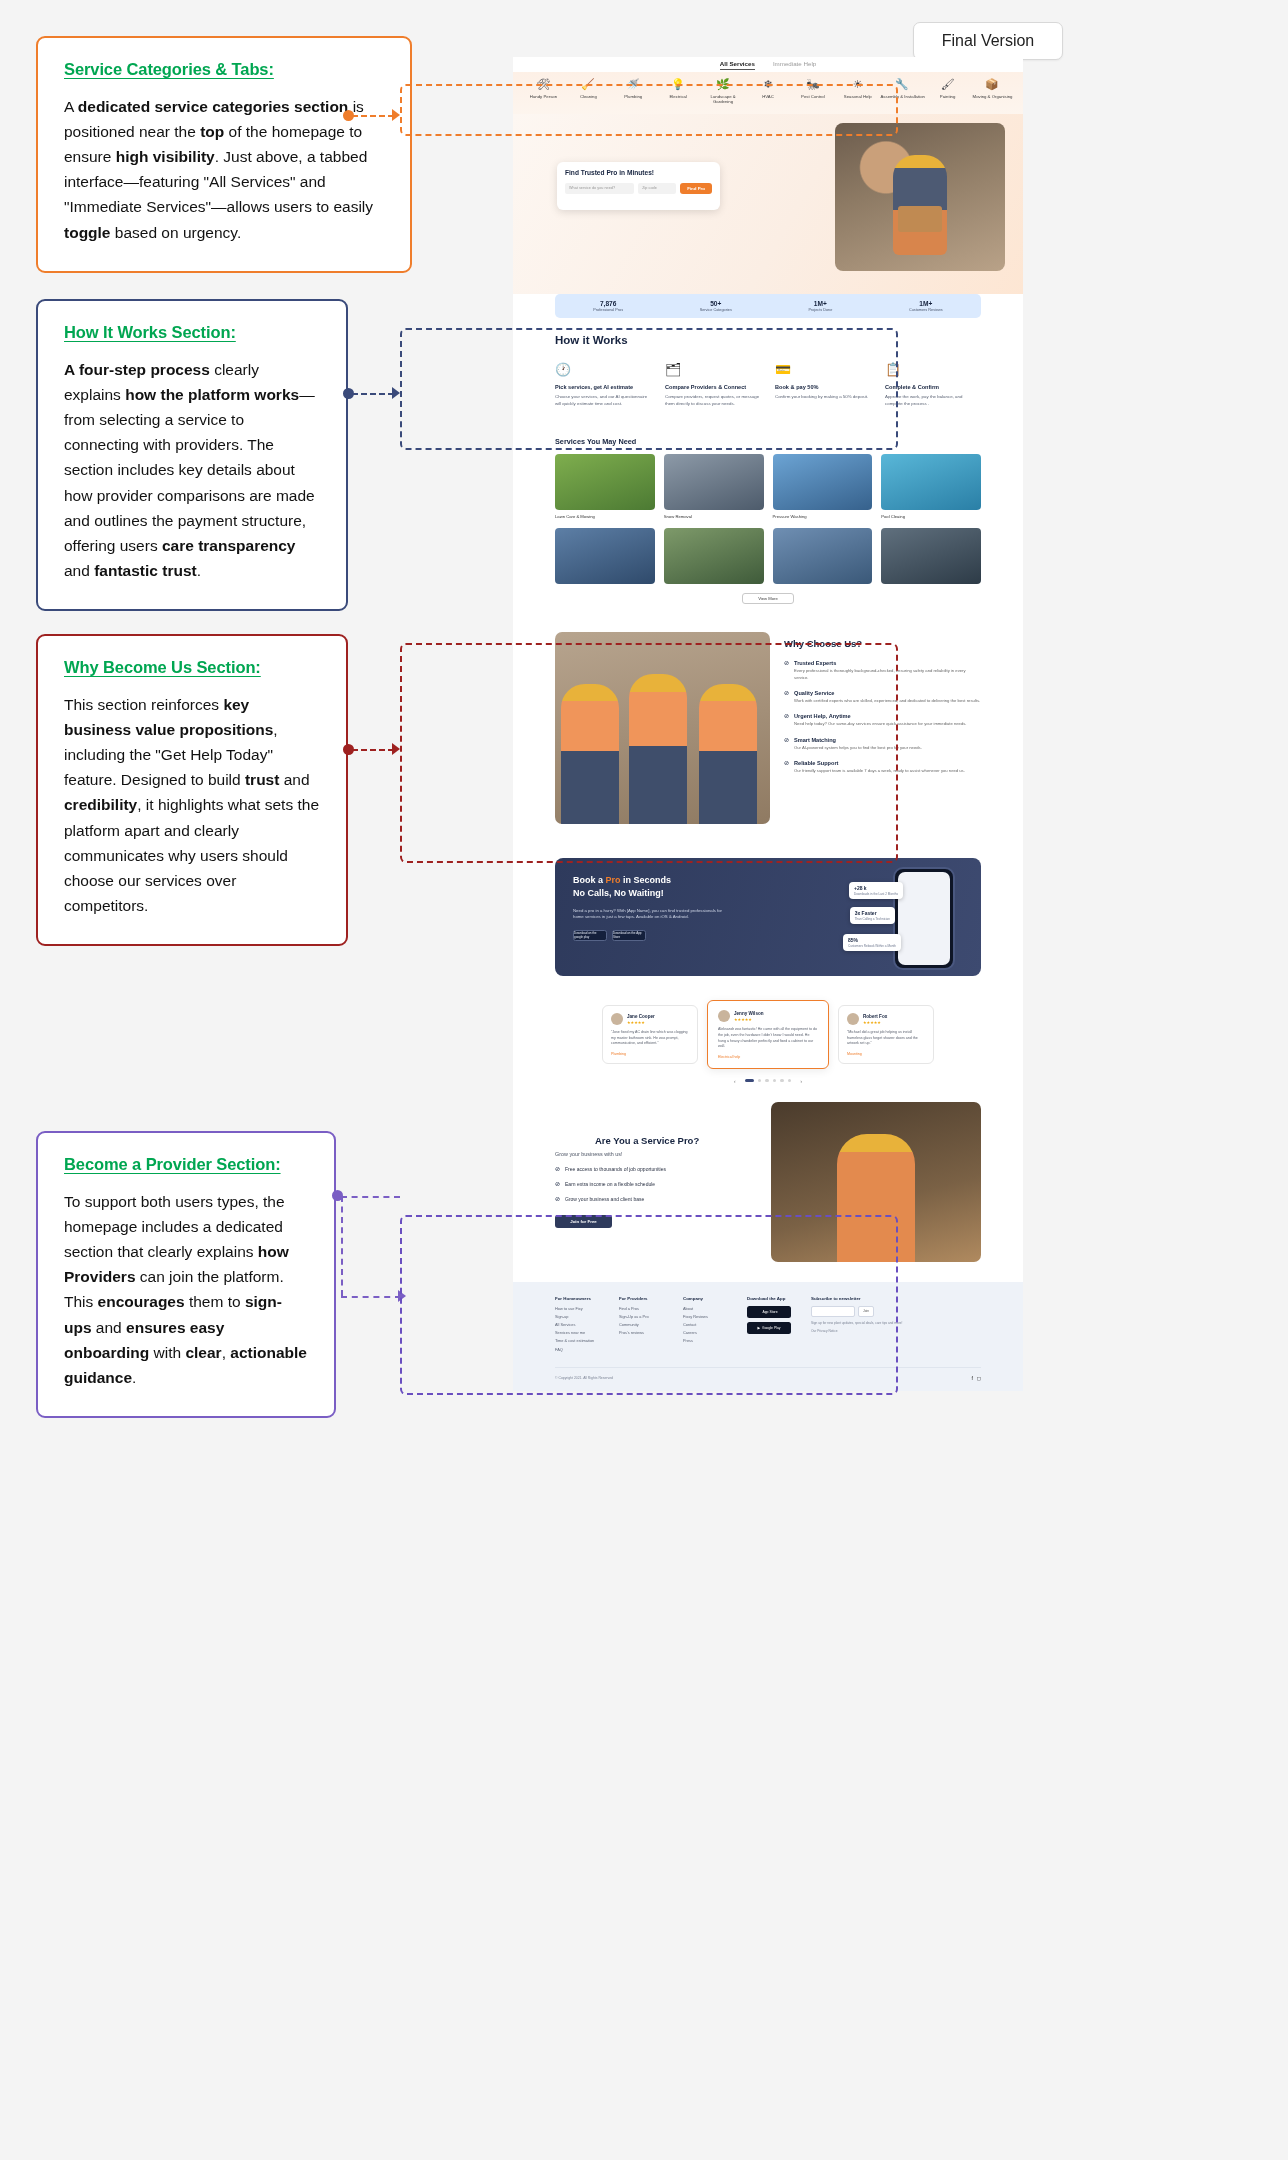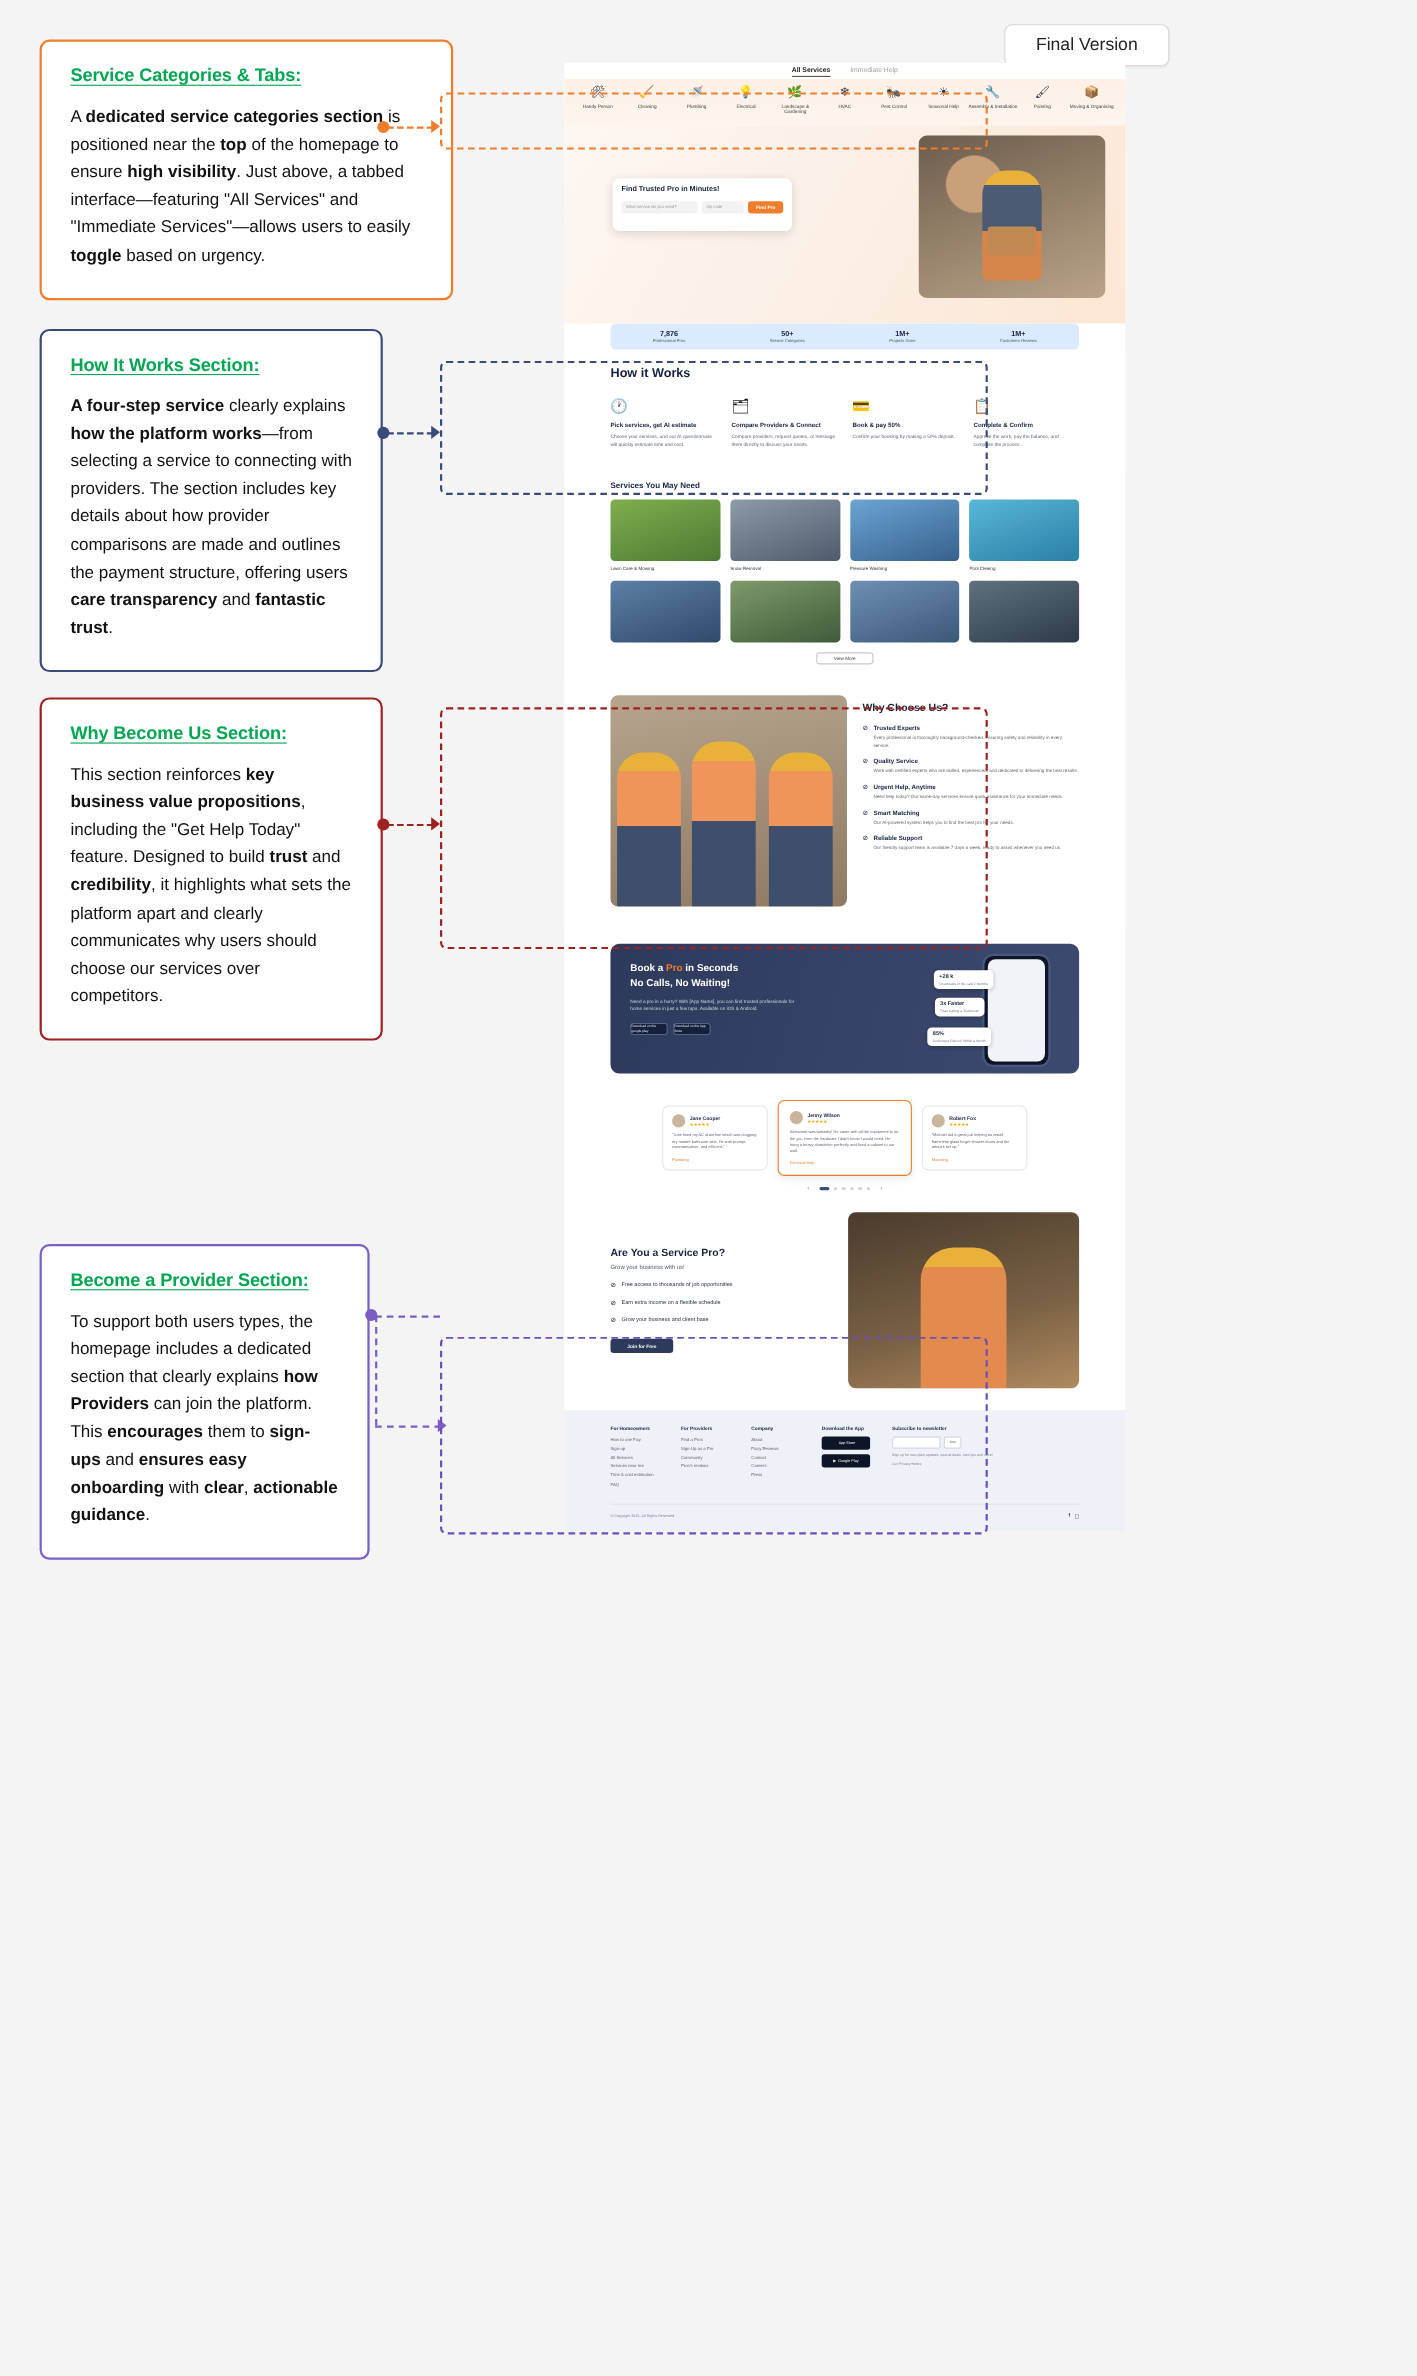--- a/index.html
+++ b/index.html
@@ -199,21 +199,21 @@
   .ttext { font-size:3.6px; color:#5d6370; line-height:1.55; margin-top:5px; }
   .ttag { font-size:3.6px; color:#ef7d2b; margin-top:5px; }
   .tdots { display:flex; gap:4px; align-items:center; justify-content:center; margin-top:9px;}
   .tdots .d { width:3.5px; height:3.5px; border-radius:50%; background:#d4d4d4; }
   .tdots .d.on { background:#3a4a7a; width:9px; border-radius:2px; }
   .tarr { font-size:6px; color:#8a8a8a; padding:0 5px; }
 
   
   .pro { display:flex; gap:16px; padding:18px 42px 20px; align-items:center; }
   .pro-txt { flex:1; }
-  .pro-txt h3 { font-size:9.5px; font-weight:700; color:#16233f; }
+  .pro-txt h3 { font-size:9.5px; font-weight:700; color:#16233f;margin-left:40px; }
   .pro-txt .sub { font-size:5.4px; color:#4e5666; margin-top:5px; }
   .pro-li { display:flex; gap:5px; font-size:5px; color:#2b3244; margin-top:8px; align-items:center;}
   .pro-li .ck { color:#16233f; font-size:6px; }
   .pro-btn { margin-top:13px; width:57px; height:13px; background:#2e3a5c; color:#fff;
              border-radius:3px; display:flex; align-items:center; justify-content:center;
              font-size:4.4px; font-weight:700; }
   .pro-img { width:210px; height:160px; border-radius:7px;
              background: linear-gradient(165deg,#4a3b2c 0%, #7a6145 60%, #b08a5f 100%);
              position:relative; overflow:hidden; }
   .pro-img .ph { position:absolute; left:50%; transform:translateX(-50%); bottom:0;
@@ -254,21 +254,21 @@
   <span>Final Version</span>
 </div>
 
 <div class="anno" id="anno1">
   <h3>Service Categories &amp; Tabs:</h3>
   <p>A <b>dedicated service categories section</b> is positioned near the <b>top</b> of the homepage to ensure <b>high visibility</b>. Just above, a tabbed interface—featuring "All Services" and "Immediate Services"—allows users to easily <b>toggle</b> based on urgency.</p>
 </div>
 
 <div class="anno" id="anno2">
   <h3>How It Works Section:</h3>
-  <p><b>A four-step service</b> clearly explains <b>how the platform works</b>—from selecting a service to connecting with providers. The section includes key details about how provider comparisons are made and outlines the payment structure, offering users <b>care transparency</b> and <b>fantastic trust</b>.</p>
+  <p><b>A four-step process</b> clearly explains <b>how the platform works</b>—from selecting a service to connecting with providers. The section includes key details about how provider comparisons are made and outlines the payment structure, offering users <b>care transparency</b> and <b>fantastic trust</b>.</p>
 </div>
 
 <div class="anno" id="anno3">
   <h3>Why Become Us Section:</h3>
   <p>This section reinforces <b>key business value propositions</b>, including the "Get Help Today" feature. Designed to build <b>trust</b> and <b>credibility</b>, it highlights what sets the platform apart and clearly communicates why users should choose our services over competitors.</p>
 </div>
 
 <div class="anno" id="anno4">
   <h3>Become a Provider Section:</h3>
   <p>To support both users types, the homepage includes a dedicated section that clearly explains <b>how Providers</b> can join the platform. This <b>encourages</b> them to <b>sign-ups</b> and <b>ensures easy onboarding</b> with <b>clear</b>, <b>actionable guidance</b>.</p>

